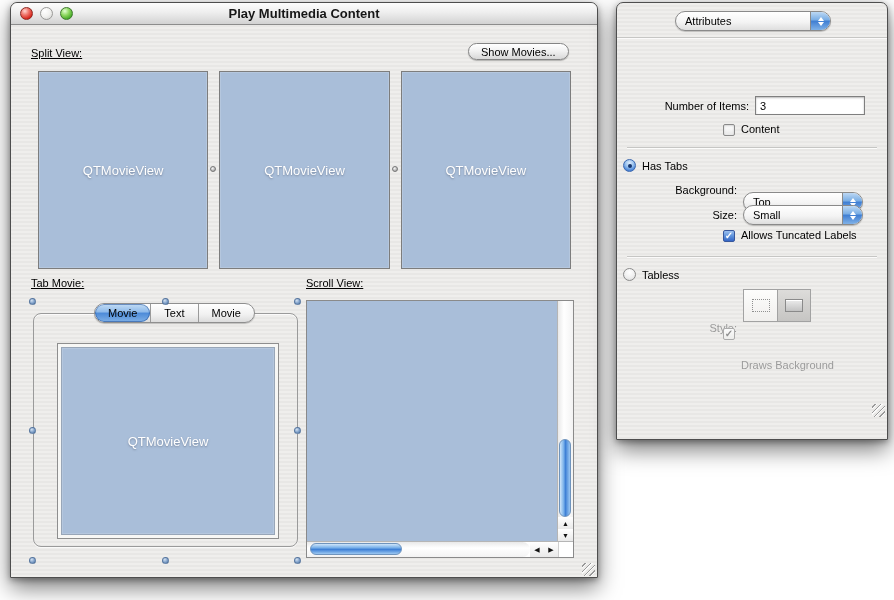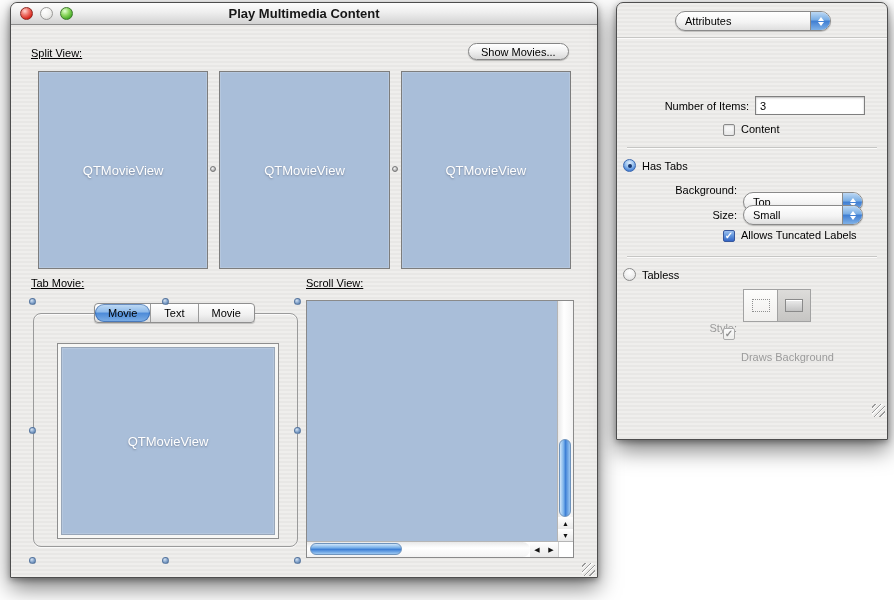--- a/index.html
+++ b/index.html
@@ -58,21 +58,21 @@
   }
 
   
   #tabview-frame {
     position:absolute; left:22px; top:288px; width:265px; height:234px;
     border:1px solid #9a9a9a; border-radius:8px;
     box-shadow:inset 0 1px 0 rgba(255,255,255,.8), 0 1px 0 rgba(255,255,255,.7);
   }
   #tabstrip {
     position:absolute; left:83px; top:278px; height:20px; display:flex;
-    border:1px solid #8f8f8f; border-radius:4px; overflow:hidden;
+    border:1px solid #8f8f8f; border-radius:10px; overflow:hidden;
     background:linear-gradient(180deg,#ffffff 0%,#f0f0f0 60%,#dcdcdc 100%);
     box-shadow:0 1px 1px rgba(0,0,0,.2);
   }
   .tab { padding:0 13px; font-size:11px; display:flex; align-items:center; border-left:1px solid #9a9a9a; }
   .tab:first-child { border-left:none; }
   .tab.selected {
     background:linear-gradient(180deg,#c3ddf5 0%,#8db9ea 45%,#4c8ad8 50%,#7fb0e6 100%);
     border-radius:10px; border-left:none; box-shadow:inset 0 0 0 1px rgba(32,78,150,.55);
   }
   #tab-movieview { position:absolute; left:46px; top:318px; width:222px; height:196px; padding:3px; background:#f7f7f5; border:1px solid #8e8e8e; }
@@ -330,17 +330,17 @@
           <span class="seg-icon-dotted"></span>
         </div>
       <div class="seg-cell selected">
           <span class="seg-icon-bezel"></span>
         </div>
     </div>
 
     <div class="checkbox checked disabled" style="left:106px; top:325px;">
         <span>✓</span>
       </div>
-    <div class="gray" style="position:absolute; left:124px; top:324px;">Draws Background</div>
+    <div class="gray" style="position:absolute; left:124px; top:332px;">Draws Background</div>
 
     <div class="grip" style="right:2px; bottom:2px;"></div>
   </div>
 </div>
 
 </body></html>

